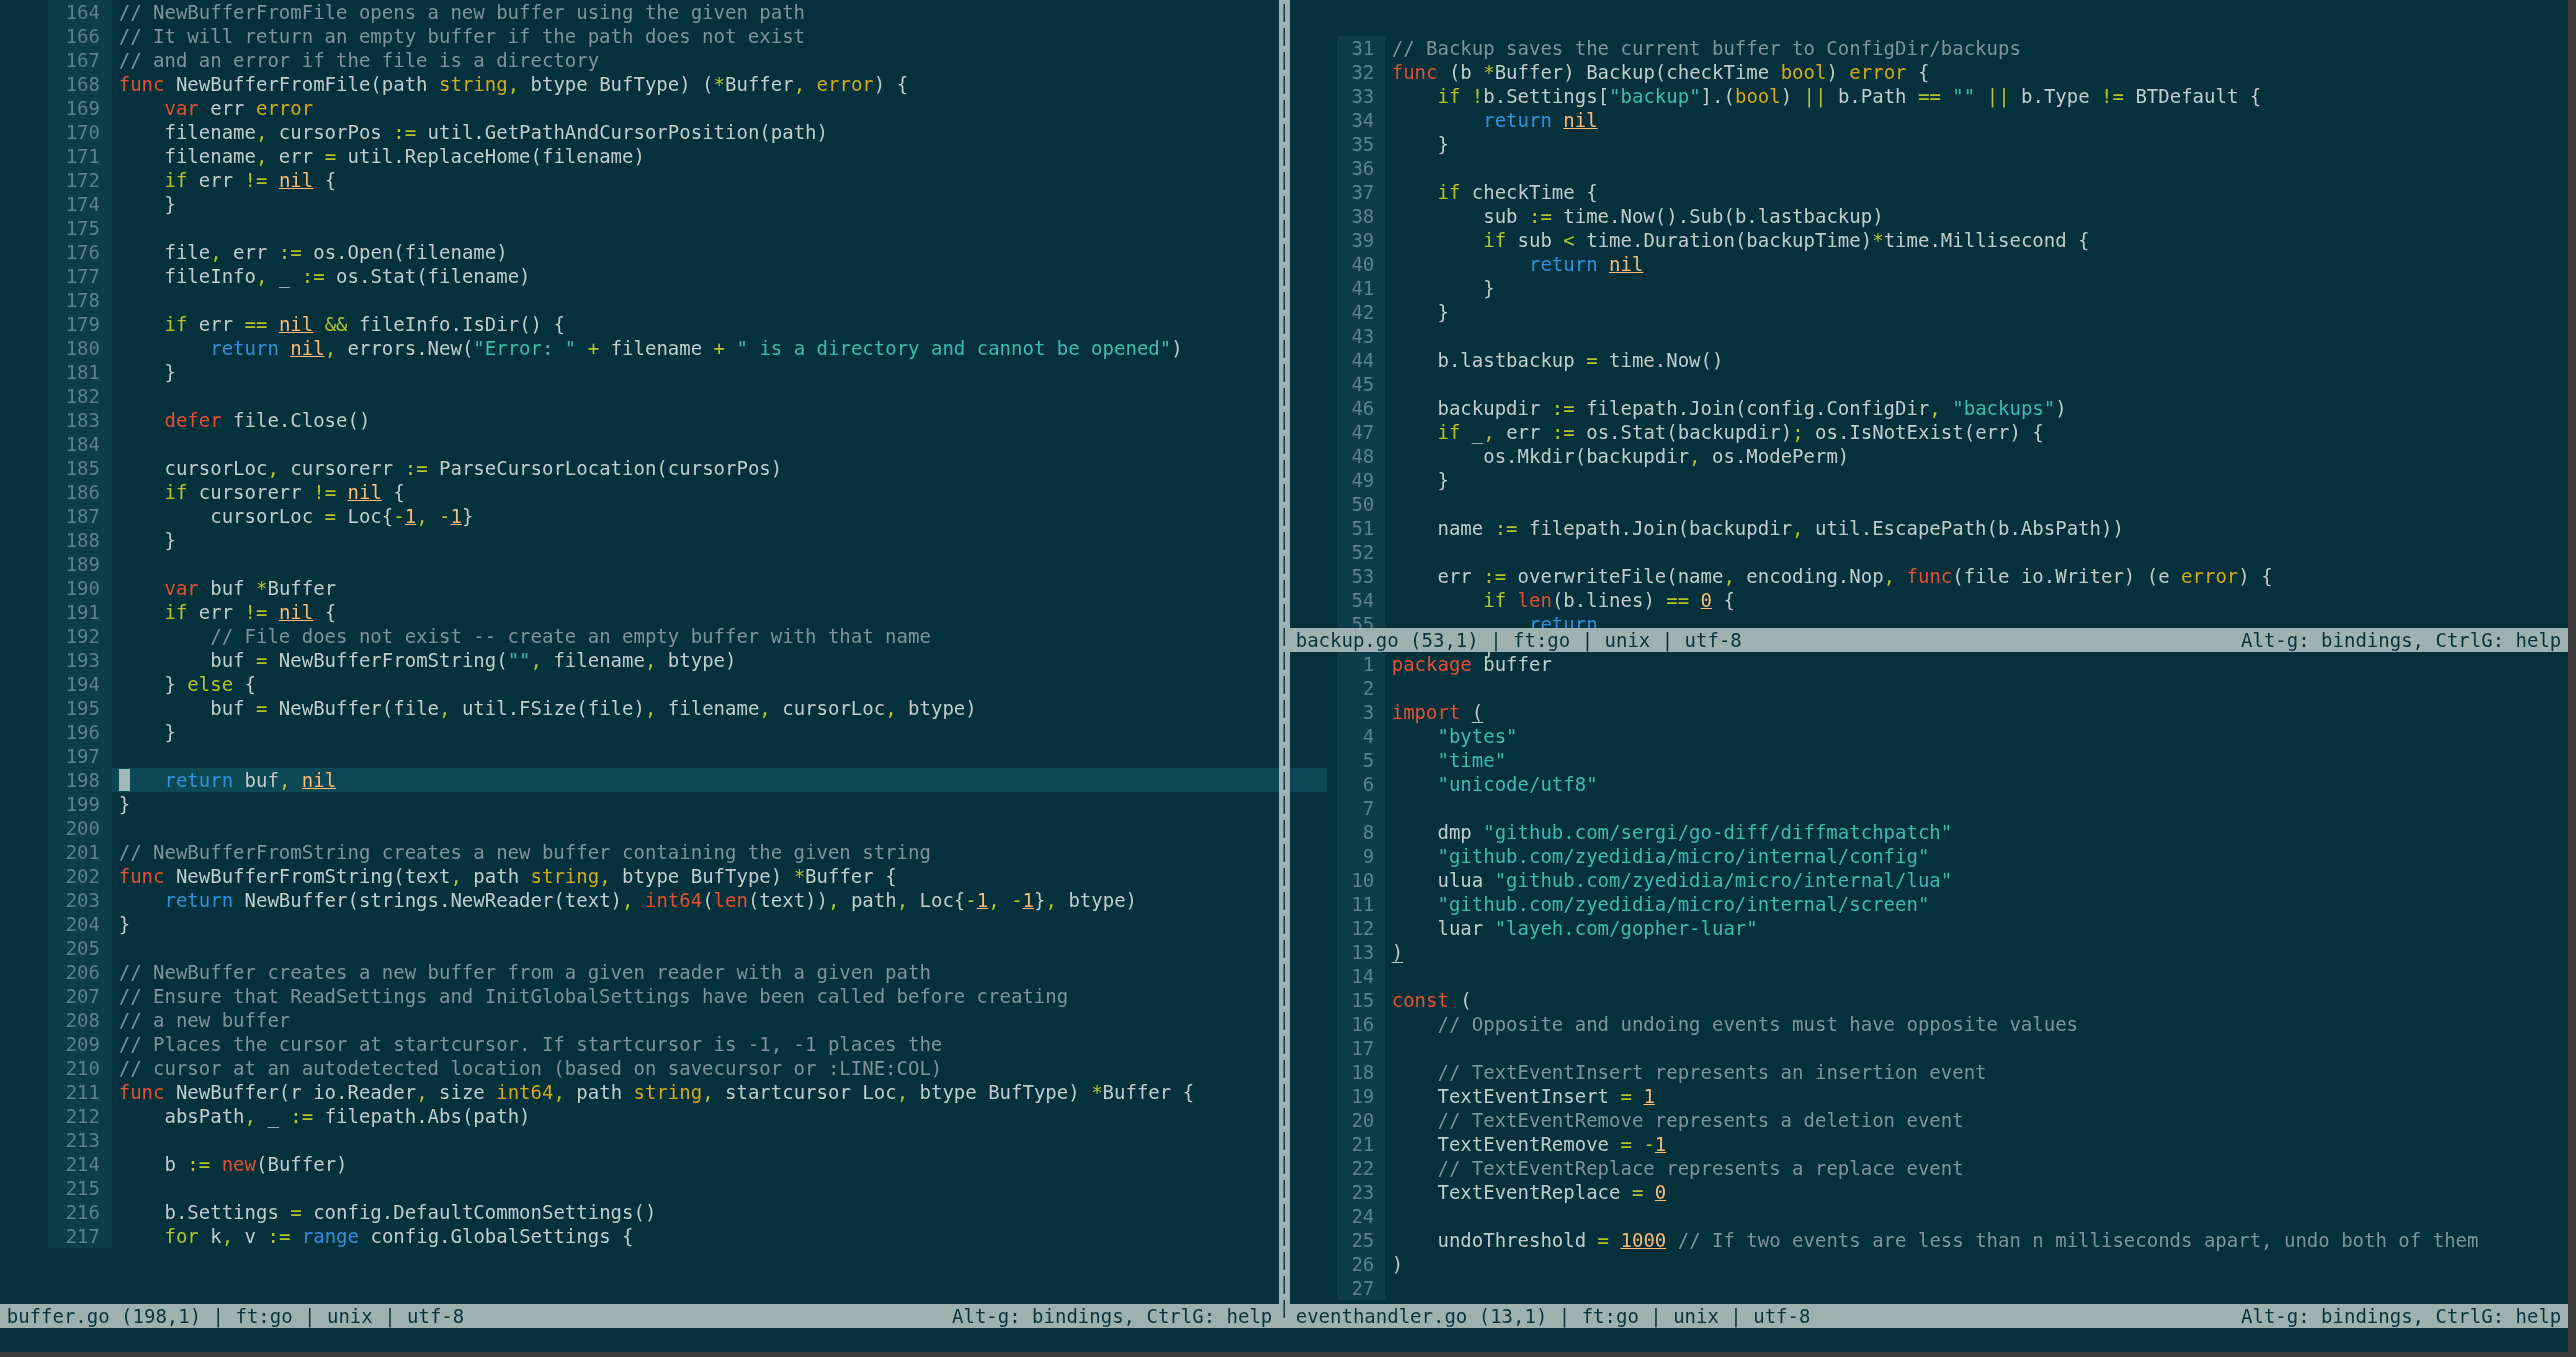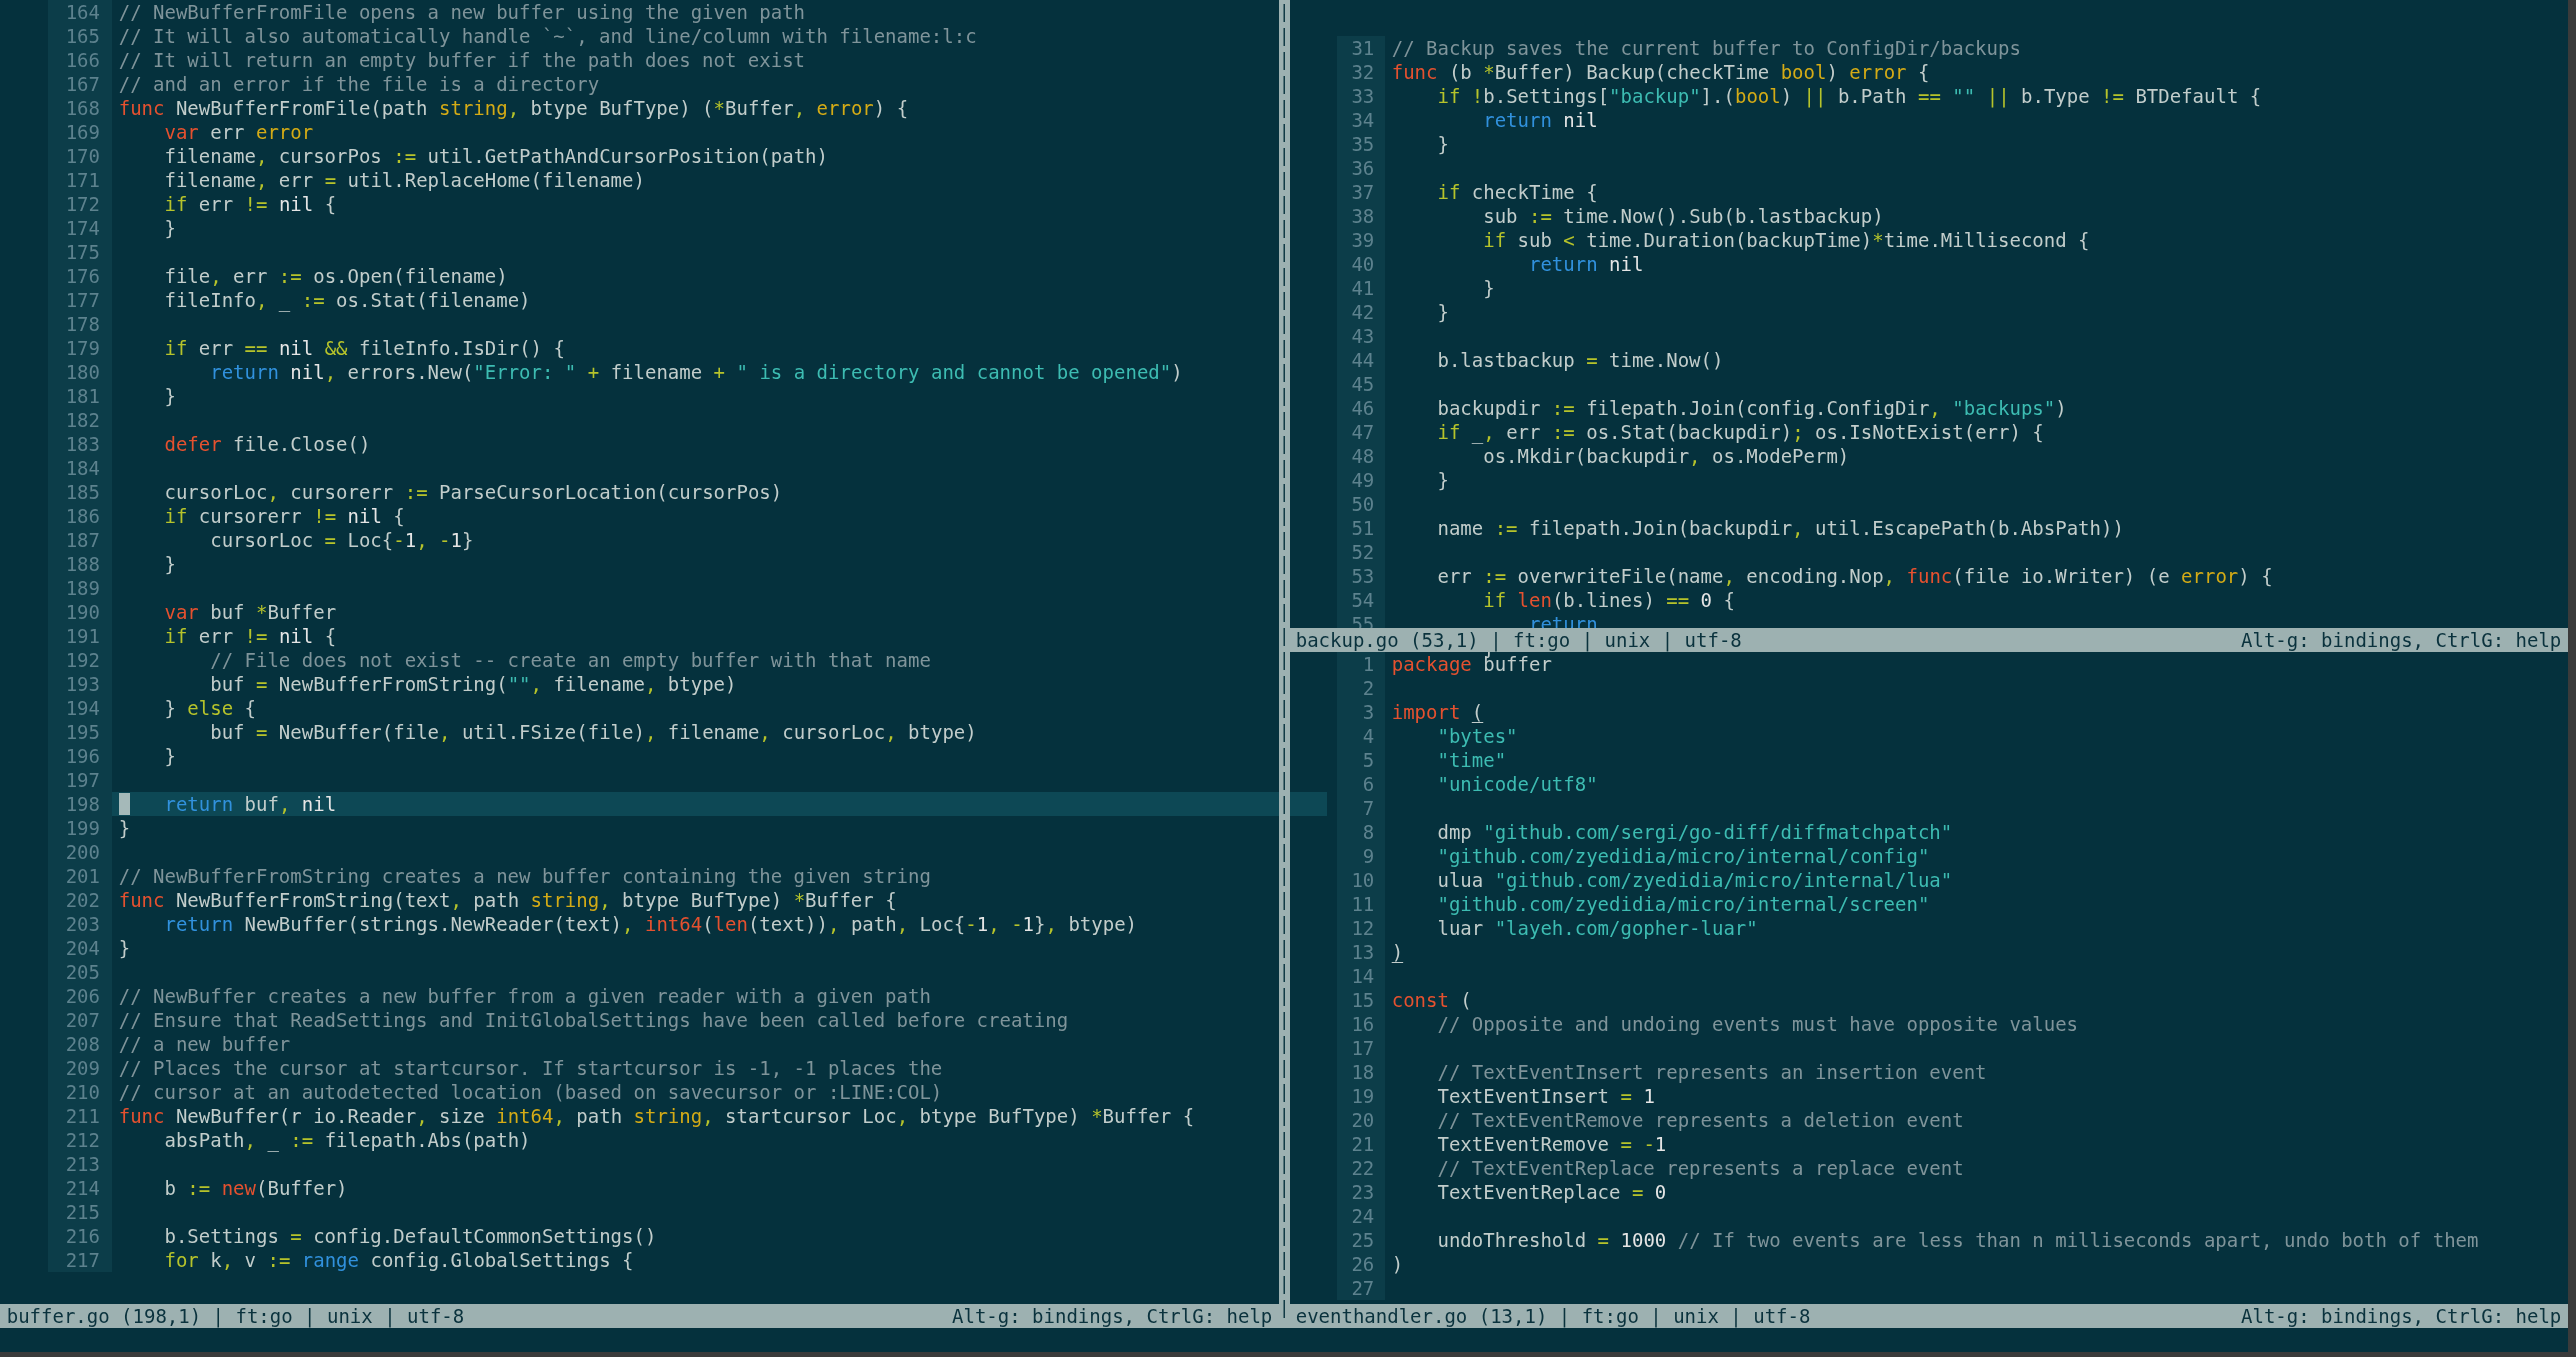--- a/index.html
+++ b/index.html
@@ -18,21 +18,21 @@
   .pane-left .gut{width:64px;padding-right:12px;}
   .pane-right .gut{width:48px;padding-right:10.7px;}
   .code{flex:1 1 auto;white-space:pre;padding-left:6.7px;color:#c2cdcb;}
   .cursorline .code{background:#0d4855;}
   
   .k{color:#e5512f;}            
   .t{color:#d4ab16;}            
   .o{color:#b6c32b;}            
   .r{color:#3191dd;}            
   .s{color:#3dbcb2;}            
-  .n{color:#e5e5e5;}            
+  .n{color:#fdba74;text-decoration:underline;}            
   .c{color:#7f949a;}            
   .d{color:#c2cdcb;}            
   .u{color:#c2cdcb;text-decoration:underline;text-underline-offset:3.4px;} 
   .x{background:#a5b9b9;color:#a5b9b9;} 
   .sbar{
     position:absolute;height:24px;background:#9db1b1;color:#0a323d;
     display:flex;justify-content:space-between;align-items:flex-start;
     padding:0 6.7px;box-sizing:border-box;white-space:pre;gap:41px;
   }
   #divider{
@@ -48,24 +48,20 @@
 <body>
 
 <div id="screen">
 
   <div class="pane pane-left" style="left:0;top:0;width:1279px;height:1304px;">
       <div class="row">
         <span class="gut">164</span>
         <span class="code"><span class="c">// NewBufferFromFile opens a new buffer using the given path</span></span>
       </div>
       <div class="row">
-        <span class="gut">165</span>
-        <span class="code"><span class="c">// It will also automatically handle `~`, and line/column with filename:l:c</span></span>
-      </div>
-      <div class="row">
         <span class="gut">166</span>
         <span class="code"><span class="c">// It will return an empty buffer if the path does not exist</span></span>
       </div>
       <div class="row">
         <span class="gut">167</span>
         <span class="code"><span class="c">// and an error if the file is a directory</span></span>
       </div>
       <div class="row">
         <span class="gut">168</span>
         <span class="code"><span class="k">func</span><span class="d"> NewBufferFromFile(path </span><span class="t">string</span><span class="o">,</span><span class="d"> btype BufType) (</span><span class="o">*</span><span class="d">Buffer</span><span class="o">,</span><span class="d"> </span><span class="t">error</span><span class="d">) {</span></span>

